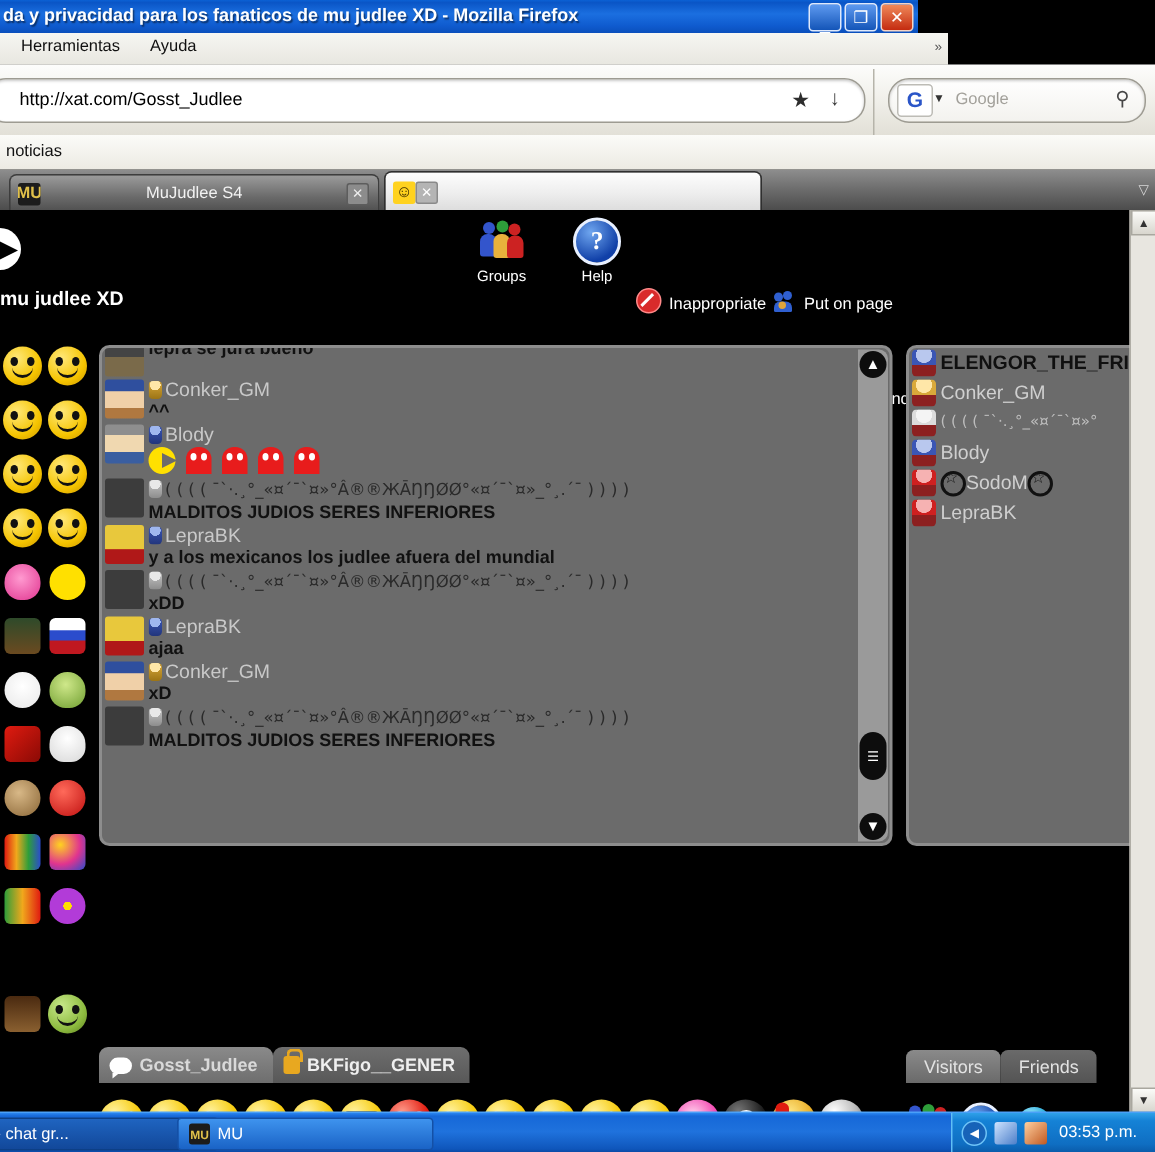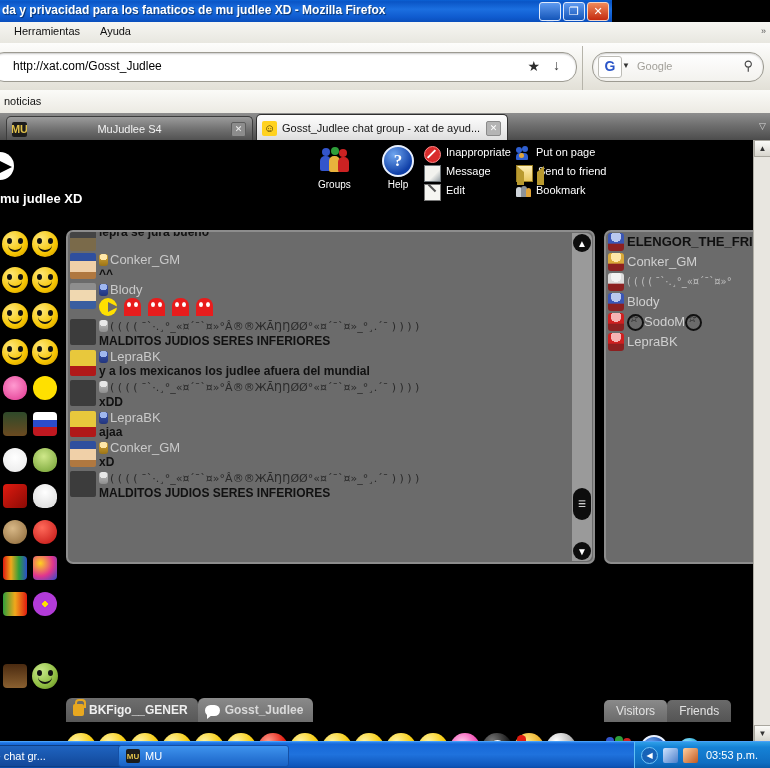--- a/index.html
+++ b/index.html
@@ -27,21 +27,21 @@
     background:linear-gradient(180deg,#5e9af0,#1455b8);
     display:flex;align-items:center;justify-content:center;
     color:#fff;font-size:10px;line-height:1;font-weight:bold;
   }
   .winbtn.close{background:linear-gradient(180deg,#f08a5a,#c42b10);border-color:#f3d4c6;}
   .winbtn .gl{display:block;font-family:"DejaVu Sans",sans-serif;font-size:11px;}
   .winbtn.min .gl{position:relative;top:3px;font-size:14px;}
 
   
   .menubar{
-    position:absolute;left:0;top:22px;width:770px;height:21px;
+    position:absolute;left:0;top:22px;width:632px;height:21px;
     background:linear-gradient(180deg,#f6f6f2,#e8e7e0);
     border-bottom:1px solid #cfcdc4;
   }
   .menubar .mi{
     position:absolute;top:3px;font-size:11px;color:#101010;
   }
   .menubar .chev{position:absolute;right:4px;top:4px;font-size:9px;color:#555;}
 
   
   .navbar{
@@ -159,21 +159,21 @@
   .ic-groups .b3{width:11px;height:15px;background:#cc2222;left:18px;top:9px;border-radius:5px 5px 2px 2px;}
   .ic-help{
     width:28px;height:28px;border-radius:50%;
     background:radial-gradient(circle at 35% 28%,#6fa6ef,#1040a8 70%);
     border:2px solid #e8f0ff;color:#fff;font-weight:bold;font-size:17px;
     display:flex;align-items:center;justify-content:center;font-family:"Liberation Serif",serif;
   }
   .menucol{position:absolute;top:6px;}
   .menucol.c1{left:424px;}
   .menucol.c2{left:516px;}
-  .mrow{display:flex;align-items:flex-start;height:19px;}
+  .mrow{display:flex;align-items:flex-end;height:19px;margin-top:44px;}
   .mrow .mi-ic{width:15px;height:15px;margin-right:5px;flex:0 0 auto;position:relative;}
   .mrow .mi-tx{font-size:11px;color:#fff;white-space:nowrap;}
   .ic-inap{border-radius:50%;background:#d92b2b;border:1px solid #ff8a8a;}
   .ic-inap::after{content:"";position:absolute;left:1px;top:6px;width:11px;height:2px;background:#fff;transform:rotate(-45deg);}
   .ic-msg{background:linear-gradient(135deg,#f2f2ee 60%,#9aa3a8);border:1px solid #6d7478;}
   .ic-edit{background:#f6f6f2;border:1px solid #777;}
   .ic-edit::after{content:"";position:absolute;left:2px;top:2px;width:10px;height:2px;background:#555;transform:rotate(45deg);}
   .ic-put{position:relative;}
   .ic-put i{position:absolute;border-radius:50%;display:block;}
   .ic-put .a{width:6px;height:6px;background:#2f5fd0;left:0;top:1px;}
@@ -385,21 +385,20 @@
   </div>
 
   <div class="tabstrip">
     <div class="tab inactive">
       <div class="favicon fav-mu">MU</div>
       <div class="tlabel">MuJudlee S4</div>
       <div class="tclose">✕</div>
     </div>
     <div class="tab active">
       <div class="favicon fav-smile">☺</div>
-      <div class="tlabel">Gosst_Judlee chat group - xat de ayud...</div>
       <div class="tclose">✕</div>
     </div>
     <div class="tabchev">▽</div>
   </div>
 
   <div class="page">
 
     <div class="xheader">
       <div class="pacman-left"></div>
       <div class="roomtitle">mu judlee XD</div>
@@ -670,27 +669,27 @@
       </div>
 
       <div class="scrollcol">
         <div class="sbtn up">▲</div>
         <div class="sthumb">☰</div>
         <div class="sbtn dn">▼</div>
       </div>
     </div>
 
     <div class="roomtabs">
+      <div class="rtab sel">
+        <span class="bub"></span>
+        <span>Gosst_Judlee</span>
+      </div>
       <div class="rtab unsel">
         <span class="lock"></span>
         <span>BKFigo__GENER</span>
-      </div>
-      <div class="rtab sel">
-        <span class="bub"></span>
-        <span>Gosst_Judlee</span>
       </div>
     </div>
 
     <div class="userpanel">
       <div class="urow">
           <span class="uav blue"></span>
           <span class="uname bold">ELENGOR_THE_FRI</span>
         </div>
       <div class="urow">
           <span class="uav gold"></span>

